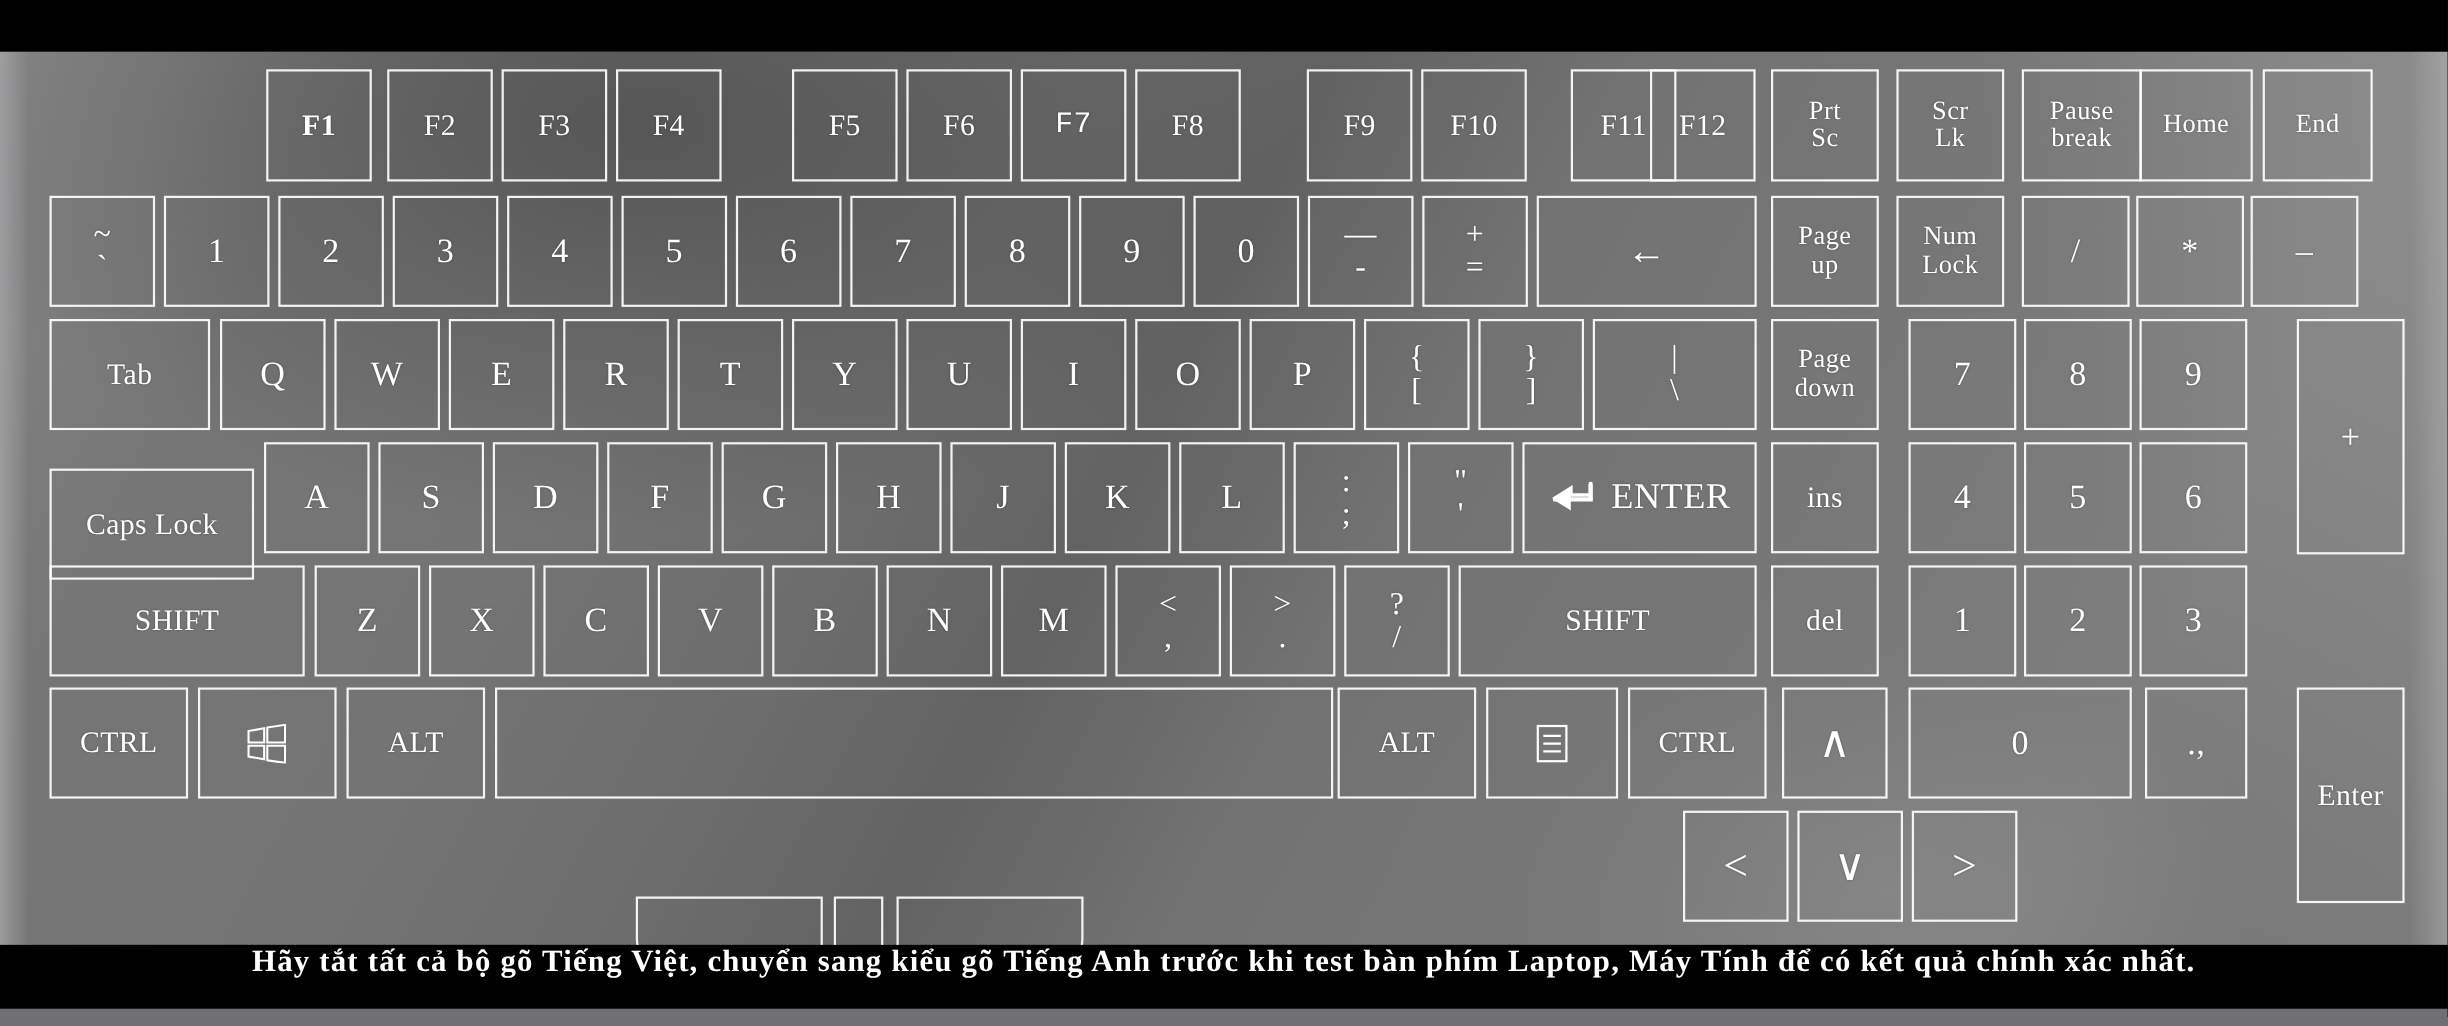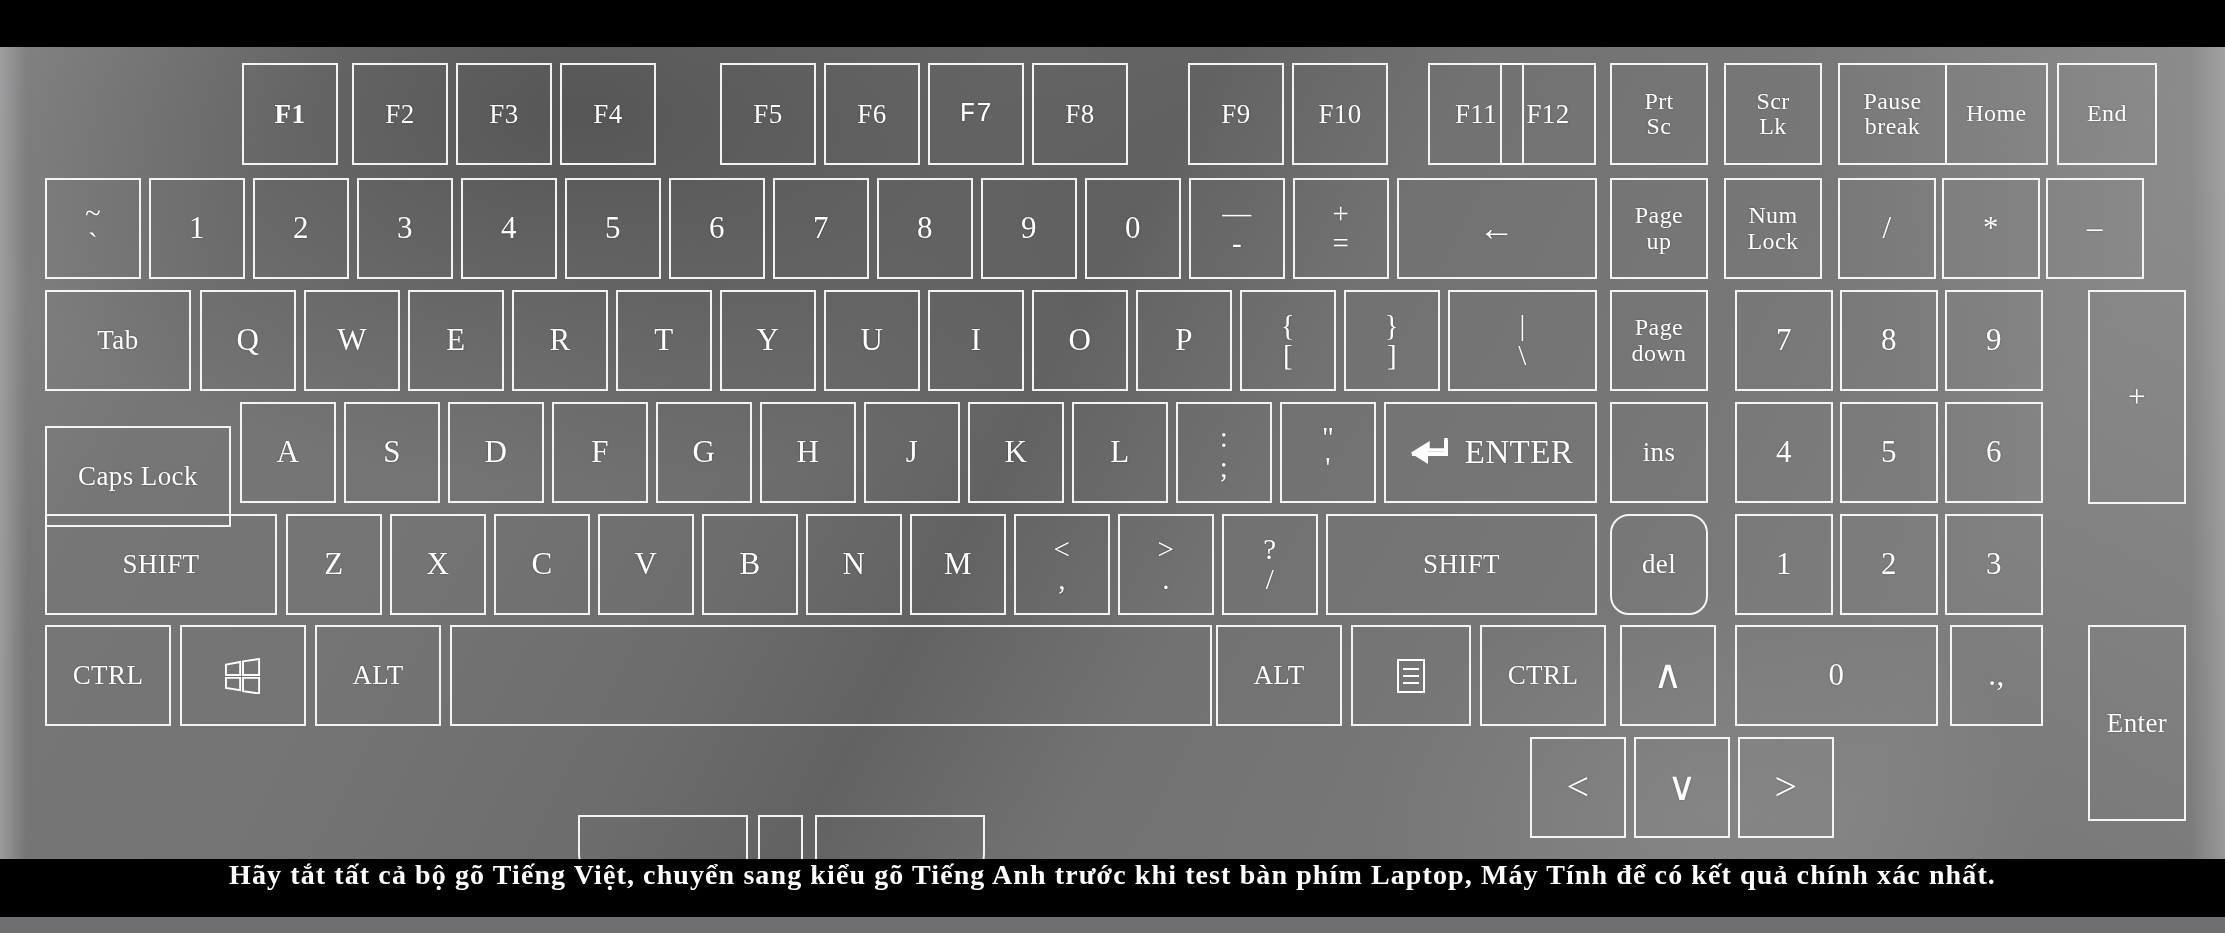--- a/index.html
+++ b/index.html
@@ -302,21 +302,21 @@
     <div class="key stack" style="left:1118px;top:467px; width:96px; height:101px;">
       <span class="up">&gt;</span>
       <span class="down">.</span>
     </div>
     <div class="key stack" style="left:1222px;top:467px; width:96px; height:101px;">
       <span class="up">?</span>
       <span class="down">/</span>
     </div>
     <div class="key small" style="left:1326px;top:467px; width:271px; height:101px;">SHIFT</div>
 
-    <div class="key small" style="left:1610px;top:467px; width:98px; height:101px;border-radius:19px;">del</div>
+    <div class="key small" style="left:1610px;top:467px; width:98px; height:101px;">del</div>
     <div class="key" style="left:1735px;top:467px; width:98px; height:101px;">1</div>
     <div class="key" style="left:1840px;top:467px; width:98px; height:101px;">2</div>
     <div class="key" style="left:1945px;top:467px; width:98px; height:101px;">3</div>
 
     <div class="key small" style="left:45px;  top:578px; width:126px; height:101px;">CTRL</div>
     <div class="key" style="left:180px; top:578px; width:126px; height:101px;">
       <svg class="winlogo" viewBox="0 0 40 38">
         <path d="M2 7 L17 4.2 L17 18 L2 18 Z" fill="none" stroke="#ffffff" stroke-width="2"></path>
         <path d="M20 3.6 L37 1 L37 18 L20 18 Z" fill="none" stroke="#ffffff" stroke-width="2"></path>
         <path d="M2 21 L17 21 L17 34 L2 31.5 Z" fill="none" stroke="#ffffff" stroke-width="2"></path>

